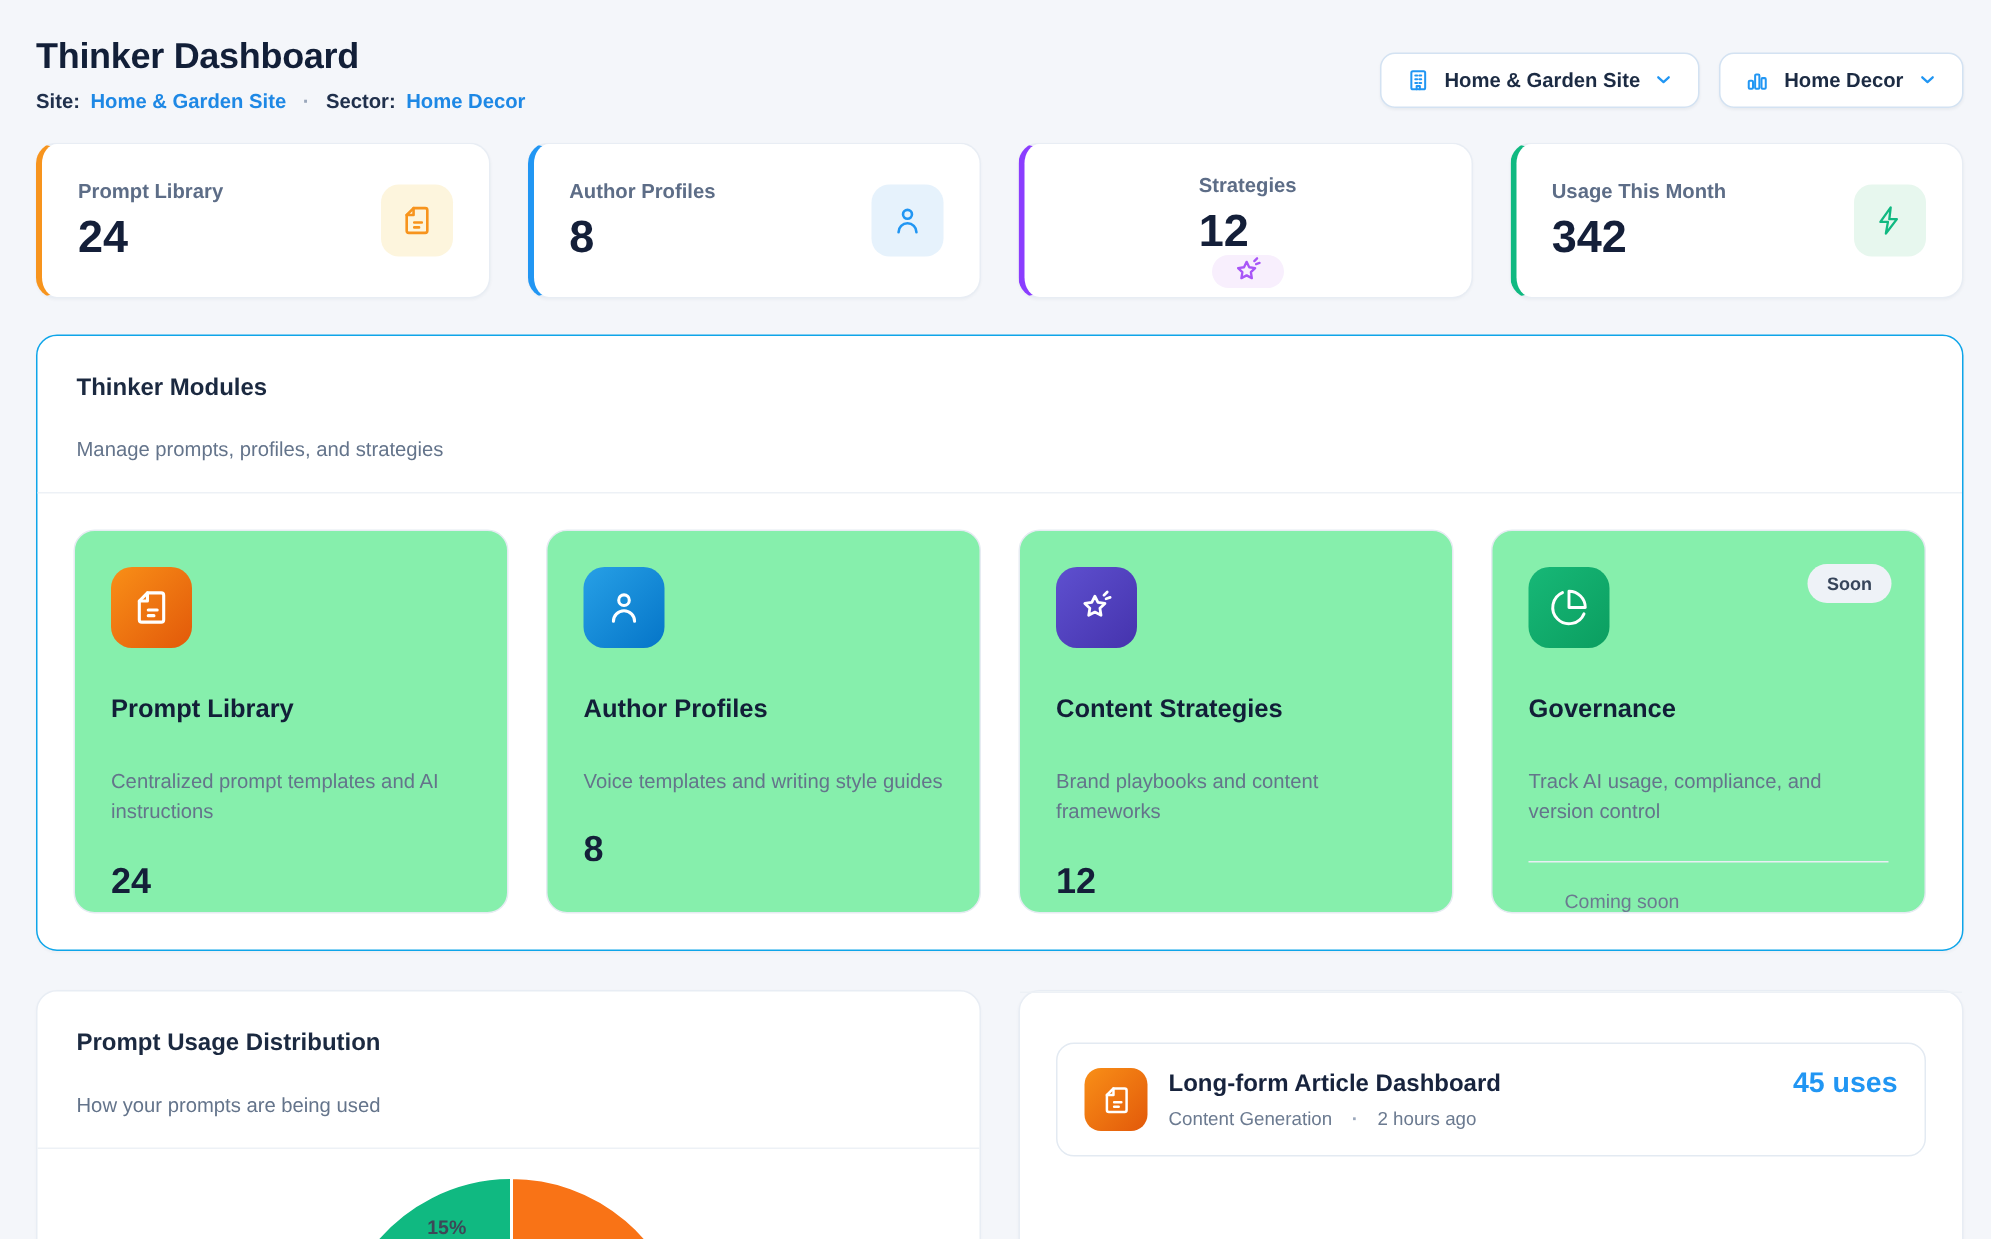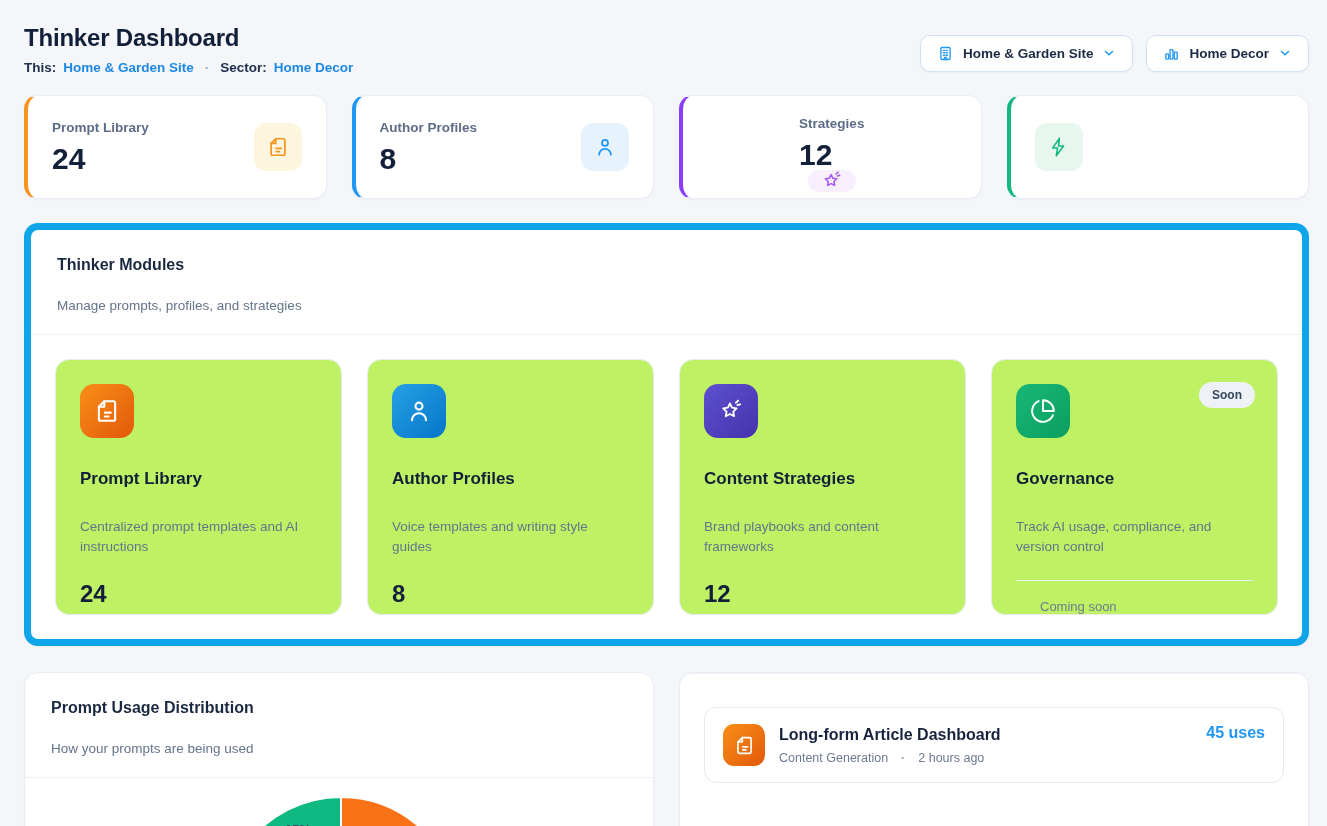--- a/index.html
+++ b/index.html
@@ -33,28 +33,28 @@
     background:#fff; border:1px solid #e8edf4; border-radius:14px;
     border-left-width:4px; border-left-style:solid;
     height:104px; padding:20px 24px; display:flex; justify-content:space-between; align-items:center;
     box-shadow:0 1px 2px rgba(16,42,67,.04);
   }
   .stat-label { font-size:13.5px; font-weight:600; color:#5d6d87; margin-bottom:9px; }
   .stat-value { font-size:30px; font-weight:800; color:#141f39; line-height:1; }
   .stat-iconbox { width:48px; height:48px; border-radius:12px; display:flex; align-items:center; justify-content:center; }
 
   
-  .big-card { background:#fff; border:7px solid #0ea5e9; border-radius:14px; margin-top:24px; box-shadow:0 1px 2px rgba(16,42,67,.03); }
+  .big-card { background:#fff; border:1px solid #0ea5e9; border-radius:14px; margin-top:24px; box-shadow:0 1px 2px rgba(16,42,67,.03); }
   .card-head { padding:26px 26px 21px; }
   .card-title { font-size:16px; font-weight:700; color:#1b2940; }
   .card-subtitle { font-size:13.5px; color:#64748b; margin-top:24px; }
   .divider { height:1px; background:#edf1f6; }
   .modules-body { padding:24px; display:grid; grid-template-columns:repeat(4,1fr); gap:25px; }
   .module-card {
-    position:relative; background:#bef264; border:1px solid #e6ebf2; border-radius:14px;
+    position:relative; background:#86efac; border:1px solid #e6ebf2; border-radius:14px;
     padding:24px; height:256px; cursor:pointer;
   }
   .module-iconbox { width:54px; height:54px; border-radius:14px; display:flex; align-items:center; justify-content:center; color:#fff; margin-bottom:31px; }
   .grad-orange { background:linear-gradient(135deg,#f98f17,#e2590a); }
   .grad-blue   { background:linear-gradient(135deg,#27a0e6,#0575c8); }
   .grad-purple { background:linear-gradient(135deg,#5e50cf,#4533ad); }
   .grad-green  { background:linear-gradient(135deg,#17b877,#0b9e60); }
   .module-title { font-size:17px; font-weight:800; color:#121f38; }
   .module-desc { font-size:13.5px; color:#64748b; line-height:1.5; margin-top:28px; }
   .module-count { font-size:24px; font-weight:800; color:#141f39; margin-top:22px; }
@@ -68,33 +68,33 @@
   .donut { position:absolute; left:196px; top:122px; width:240px; height:240px; }
 
   .prompt-list { padding:33px 24px 0; }
   .prompt-item {
     display:flex; align-items:center; gap:14px;
     border:1px solid #e3eaf2; border-radius:12px; padding:16px 18px; background:#fff; cursor:pointer;
   }
   .prompt-iconbox { width:42px; height:42px; border-radius:11px; background:linear-gradient(135deg,#f98f17,#e2590a); color:#fff; display:flex; align-items:center; justify-content:center; flex:none; }
   .prompt-title { font-size:16px; font-weight:800; color:#17233d; }
   .prompt-meta { display:flex; align-items:center; gap:9px; font-size:12.5px; color:#6b7a90; margin-top:7px; }
-  .prompt-uses { margin-left:auto; align-self:flex-start; color:#2196f3; font-weight:800; font-size:16px; }
+  .prompt-uses { margin-left:auto; align-self:flex-start; color:#2196f3; font-weight:800; font-size:19px; }
   svg { display:block; }
 </style>
 </head>
 <body>
 
 <div class="page">
 
   <div class="topbar">
     <div>
       <div class="page-title">Thinker Dashboard</div>
       <div class="meta-line">
-        <span>This:</span>
+        <span>Site:</span>
         <a class="meta-link">Home &amp; Garden Site</a>
         <span class="meta-dot">·</span>
         <span>Sector:</span>
         <a class="meta-link">Home Decor</a>
       </div>
     </div>
     <div class="topbar-buttons">
       <button class="select-btn">
         <span class="btn-icon">
           <svg width="17" height="17" viewBox="0 0 24 24" fill="none" stroke="currentColor" stroke-width="1.9" stroke-linecap="round" stroke-linejoin="round">
@@ -164,20 +164,24 @@
       </div>
       <div class="stat-iconbox" style="background: rgb(248, 239, 253); color: rgb(168, 85, 247);">
         <svg width="22" height="22" viewBox="0 0 24 24" fill="none" stroke="currentColor" stroke-width="1.7" stroke-linecap="round" stroke-linejoin="round">
           <path d="M11 5l1.9 3.9 4.3.6-3.1 3 .7 4.3-3.8-2-3.8 2 .7-4.3-3.1-3 4.3-.6z"></path>
           <path d="M16.6 4.4l2-2M17.9 6.6l2.5-.8"></path>
         </svg>
       </div>
     </div>
 
     <div class="stat-card" style="border-left-color: rgb(16, 185, 129);">
+      <div>
+        <div class="stat-label">Usage This Month</div>
+        <div class="stat-value">342</div>
+      </div>
       <div class="stat-iconbox" style="background: rgb(231, 247, 238); color: rgb(16, 185, 129);">
         <svg width="22" height="22" viewBox="0 0 24 24" fill="none" stroke="currentColor" stroke-width="1.7" stroke-linecap="round" stroke-linejoin="round">
           <path d="M12.5 2.5L5 13h5.5L9 21.5 17 11h-5.5z"></path>
         </svg>
       </div>
     </div>
   </div>
 
   <div class="big-card">
     <div class="card-head">

